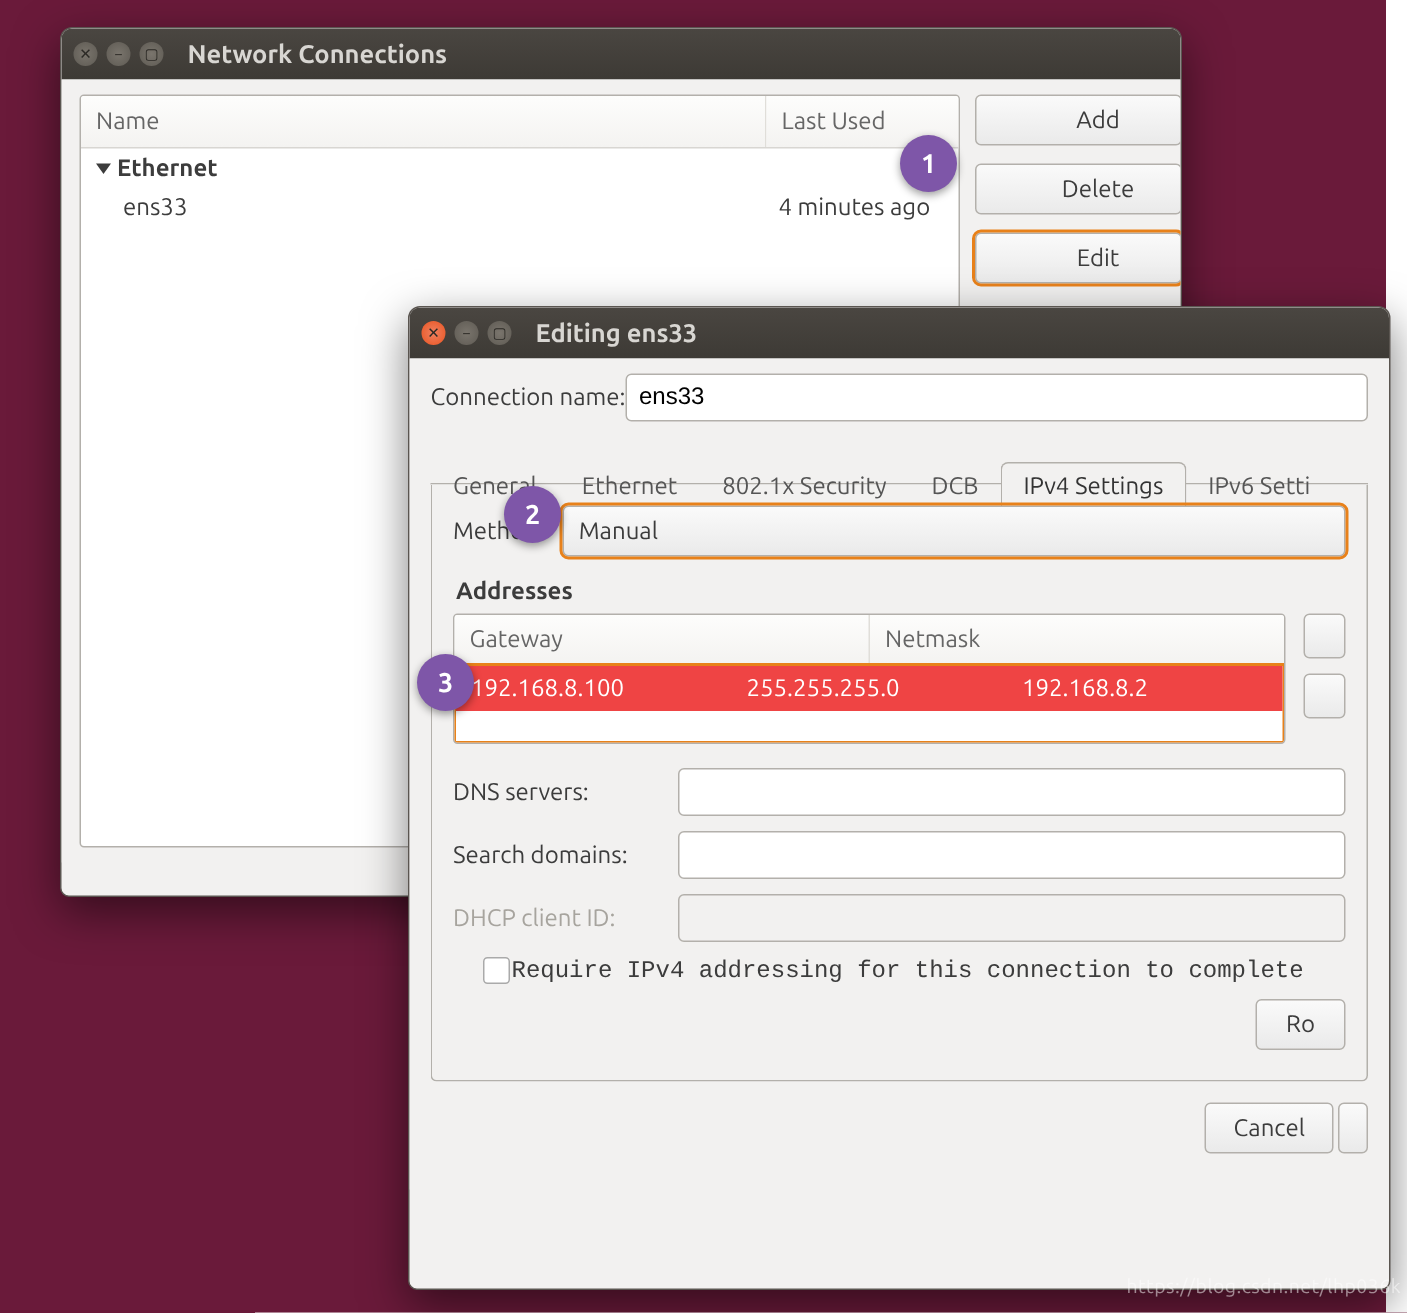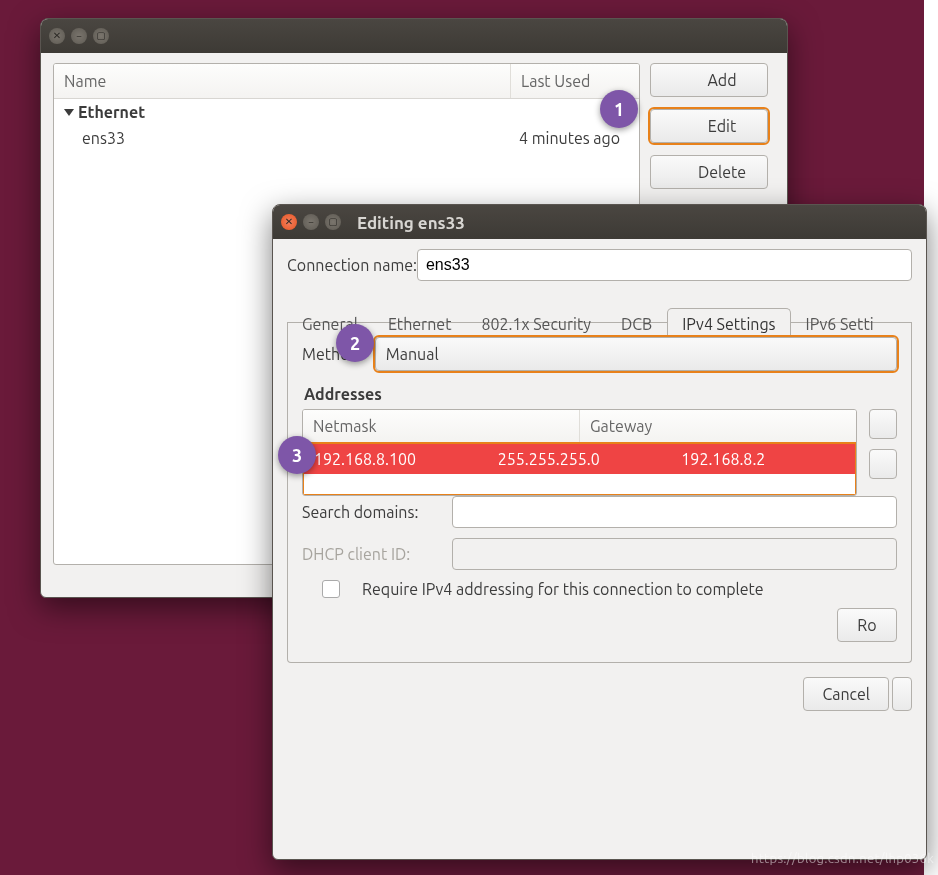--- a/index.html
+++ b/index.html
@@ -106,21 +106,21 @@
   }
   #netconn .item-row {
     display: flex;
   }
   #netconn .item-row .c1 { flex: 1; padding: 4px 10px 4px 28px; }
   #netconn .item-row .c2 { width: 128px; padding: 4px 8px; text-align: left; }
   #netconn .side-btns {
     width: 125px;
     display: flex; flex-direction: column; gap: 12px;
   }
-  #netconn .side-btns .btn { width: 118px; padding-left: 44px; }
+  #netconn .side-btns .btn { width: 138px; padding-left: 44px; }
   .btn-highlight {
     outline: 2px solid #e8811a;
     outline-offset: 0px;
   }
   
   #editwin { left: 272px; top: 204px; width: 655px; height: 656px; }
   #editwin .body { padding: 10px 14px 14px 14px; }
   .row { display: flex; align-items: center; margin-bottom: 10px; }
   .row .lbl { color: #3c3c3c; font-size: 16px; }
   .row .lbl.disabled { color: #a7a49e; }
@@ -236,40 +236,41 @@
 </head>
 <body>
 
 <div class="right-strip"></div>
 
 <div id="netconn" class="window">
   <div class="titlebar">
     <span class="wbtn close">✕</span>
     <span class="wbtn min">−</span>
     <span class="wbtn max">▢</span>
+    <span class="title">Network Connections</span>
   </div>
   <div class="win-body content">
     <div class="list">
       <div class="list-header">
         <div class="col" style="flex:1">Name</div>
         <div class="col" style="width:128px">Last Used</div>
       </div>
       <div class="group-row">
         <span class="tri"></span>
         <span>Ethernet</span>
       </div>
       <div class="item-row">
         <div class="c1">ens33</div>
         <div class="c2">4 minutes ago</div>
       </div>
     </div>
     <div class="side-btns">
       <div class="btn">Add</div>
+      <div class="btn">Delete</div>
       <div class="btn btn-highlight">Edit</div>
-      <div class="btn">Delete</div>
     </div>
   </div>
 </div>
 
 <div id="editwin" class="window">
   <div class="titlebar">
     <span class="wbtn close active">✕</span>
     <span class="wbtn min">−</span>
     <span class="wbtn max">▢</span>
     <span class="title">Editing ens33</span>
@@ -297,47 +298,51 @@
         <div class="combo combo-highlight">
           <span>Manual</span>
         </div>
       </div>
 
       <div class="section-title">Addresses</div>
 
       <div class="addr-box">
         <div class="addr-table">
           <div class="hdr">
+            <div class="c">Gateway</div>
             <div class="c">Netmask</div>
-            <div class="c">Gateway</div>
           </div>
           <div class="addr-highlight">
             <div class="addr-row">
               <div class="c">192.168.8.100</div>
               <div class="c">255.255.255.0</div>
               <div class="c">192.168.8.2</div>
             </div>
             <div class="addr-empty"></div>
           </div>
         </div>
         <div class="addr-side">
           <div class="btn"></div>
           <div class="btn"></div>
         </div>
       </div>
 
+      <div class="row" style="margin-top:16px;">
+        <span class="lbl" style="width:150px">DNS servers:</span>
+        <input class="text-input" value="" style="">
+      </div>
       <div class="row">
         <span class="lbl" style="width:150px">Search domains:</span>
         <input class="text-input" value="" style="">
       </div>
       <div class="row">
         <span class="lbl disabled" style="width:150px">DHCP client ID:</span>
         <input class="text-input disabled" disabled="" value="" style="">
       </div>
-      <div class="row" style="padding-left:20px; gap:22px;">
+      <div class="row" style="padding-left:20px; gap:1px;font-family:Liberation Mono, monospace;">
         <span class="chk"></span>
         <span class="lbl">Require IPv4 addressing for this connection to complete</span>
       </div>
       <div class="row" style="justify-content:flex-end;">
         <div class="btn" style="width:60px">Ro</div>
       </div>
     </div>
 
     <div class="row" style="justify-content:flex-end; margin-top:14px; gap:3px;">
       <div class="btn">Cancel</div>

